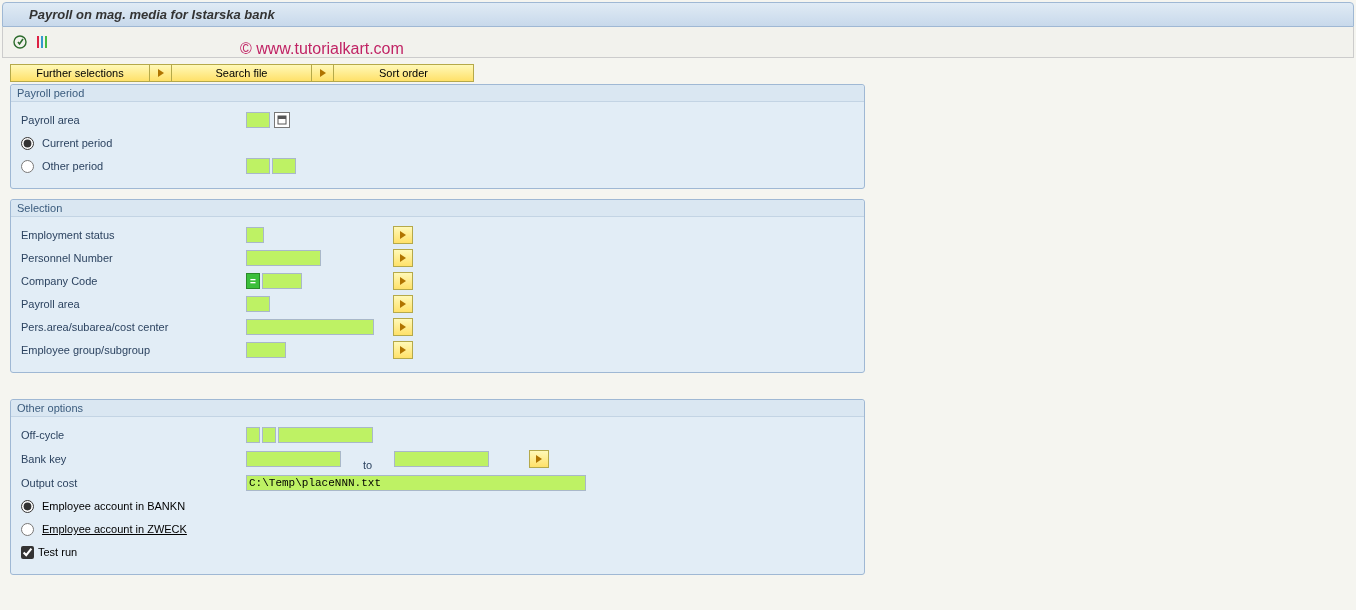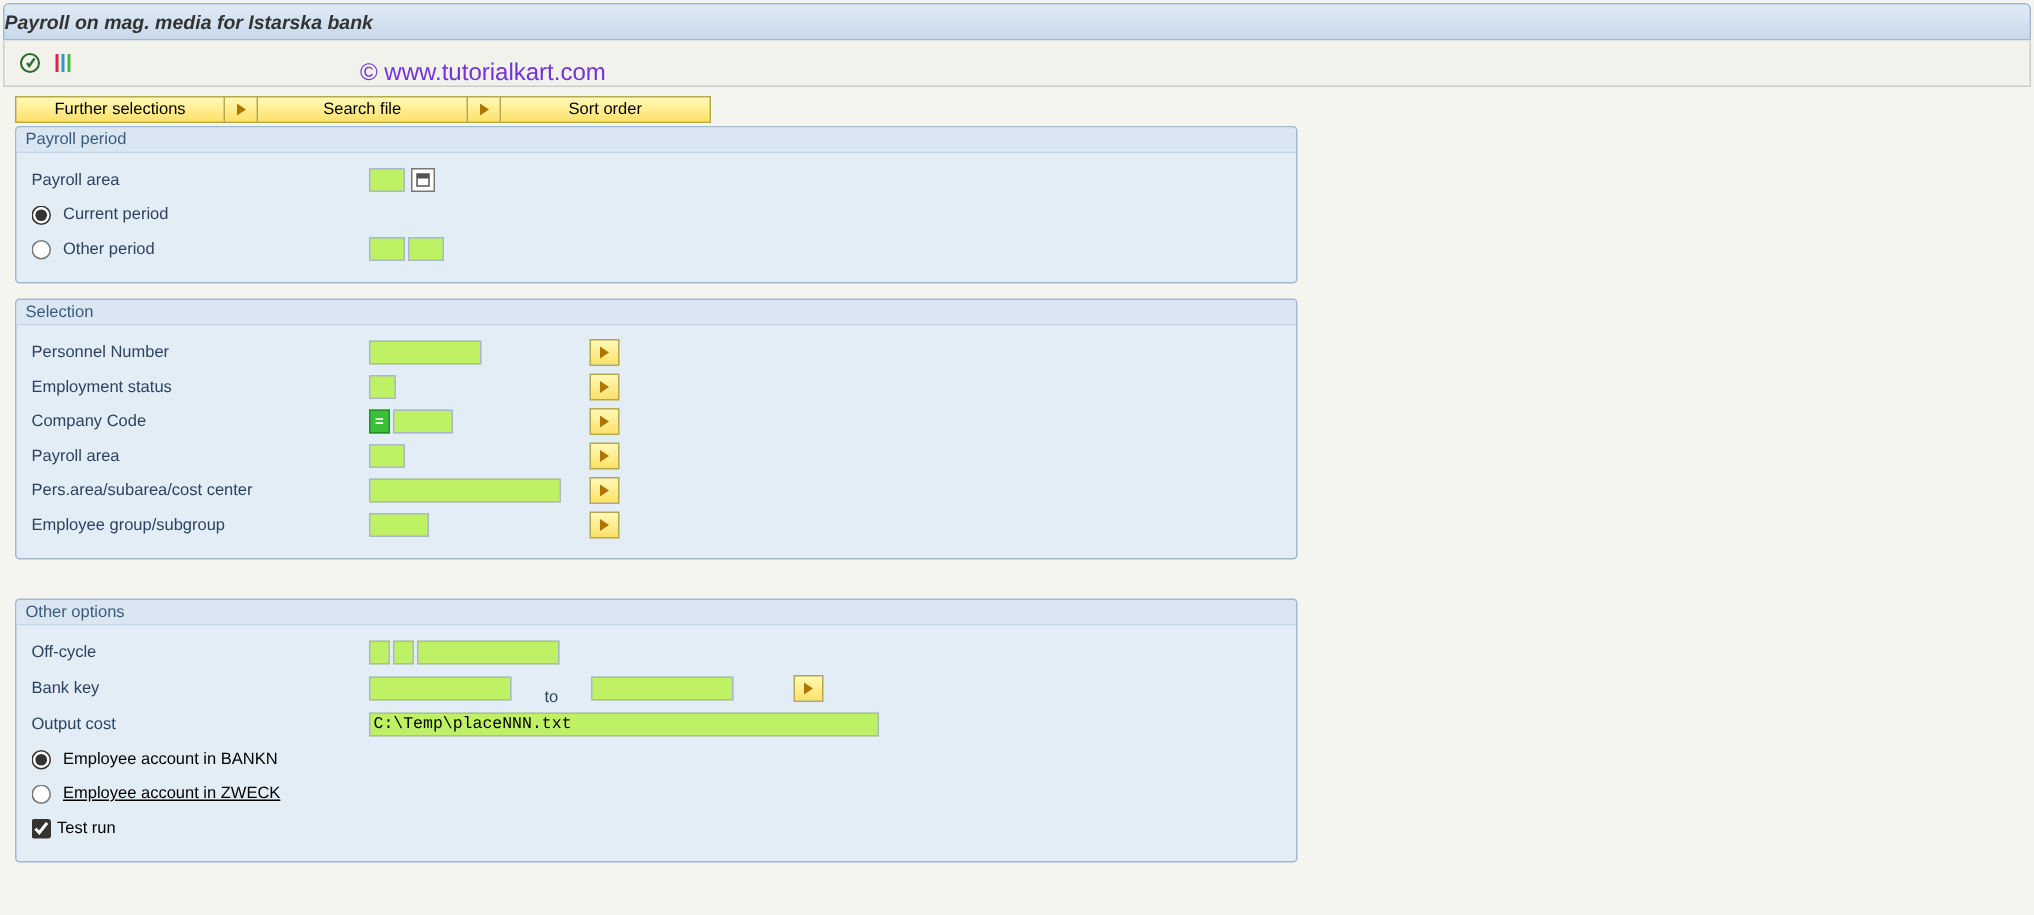--- a/index.html
+++ b/index.html
@@ -9,21 +9,21 @@
       background: #f5f5f0;
       width: 1356px;
       height: 610px;
       overflow: hidden;
       position: relative;
     }
     .titlebar {
       background: linear-gradient(to bottom, #e0ebf5 0%, #c8d9eb 100%);
       border: 1px solid #9fb8d4;
       border-radius: 4px 4px 0 0;
-      padding: 4px 0;
+      padding: 4px 26px;
       font-style: italic;
       font-weight: bold;
       font-size: 13px;
       color: #333;
       margin: 2px 2px 0 2px;
     }
     .toolbar {
       background: #f2f2ed;
       border-left: 1px solid #ccc;
       border-right: 1px solid #ccc;
@@ -133,21 +133,21 @@
       width:14px; height:16px; background:#3bbf3b; border:1px solid #2a8a2a;
       display:inline-flex;align-items:center;justify-content:center;
       color:#fff; font-weight:bold; font-size:10px;
     }
     .to-label {
       margin: 12px 20px 0 20px; color:#2c4360;
     }
     .watermark {
       position: absolute;
       top: 40px; left: 240px;
-      color: #6d28d9;
+      color: #be185d;
       font-size: 16px;
       font-family: Arial;
       pointer-events: none;
       z-index: 100;
       opacity: .95;
     }
     .arrow-icon{
         width:0;height:0;border-top:4px solid transparent;border-bottom:4px solid transparent;border-left:6px solid #b07400;display:inline-block;
     }
   </style>
@@ -219,32 +219,32 @@
           <input type="text" class="f w-xs" style="">
         </div>
       </div>
     </div>
   </div>
 
   <div class="group" style="width: 855px;">
     <div class="group-title">Selection</div>
     <div class="group-body" style="position:relative;">
       <div class="row">
+        <span class="label">Employment status</span>
+        <div class="ctrls">
+            <input type="text" class="f w-tiny" style="">
+          </div>
+        <span class="sel-arrow-btn sel-fixed">
+            <span class="arrow-icon"></span>
+          </span>
+      </div>
+      <div class="row">
         <span class="label">Personnel Number</span>
         <div class="ctrls">
             <input type="text" class="f w-md" style="">
-          </div>
-        <span class="sel-arrow-btn sel-fixed">
-            <span class="arrow-icon"></span>
-          </span>
-      </div>
-      <div class="row">
-        <span class="label">Employment status</span>
-        <div class="ctrls">
-            <input type="text" class="f w-tiny" style="">
           </div>
         <span class="sel-arrow-btn sel-fixed">
             <span class="arrow-icon"></span>
           </span>
       </div>
       <div class="row">
         <span class="label">Company Code</span>
         <div class="ctrls">
           <span class="green-eq">=</span>
           <input type="text" class="f w-sm" style="">

